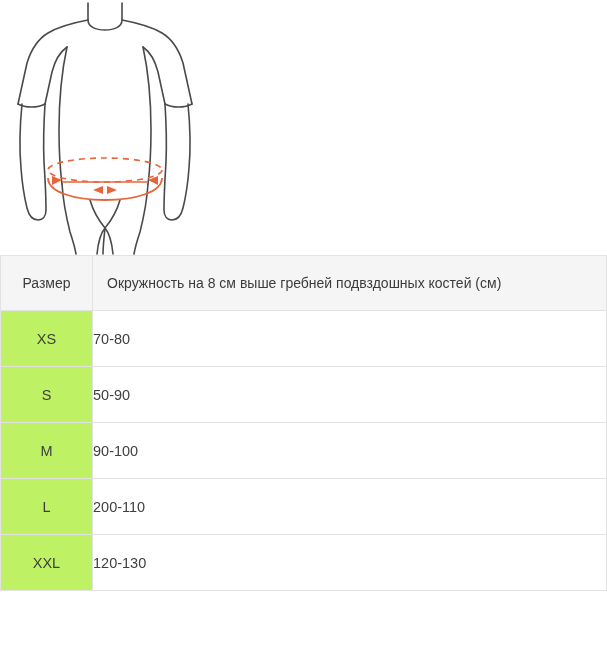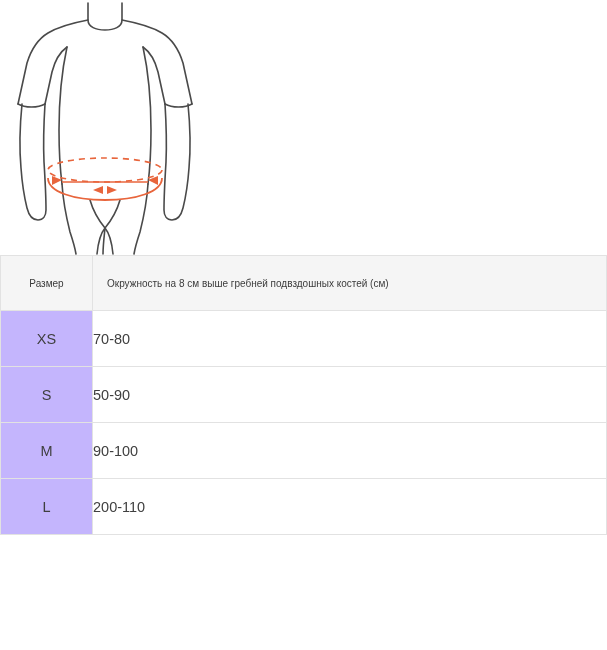--- a/index.html
+++ b/index.html
@@ -41,38 +41,38 @@
     border: 1px solid #e2e2e2;
     font-weight: normal;
     font-size: 14.5px;
     color: #3f3f3f;
     padding: 0;
     vertical-align: middle;
   }
   table.size-table thead th {
     height: 54px;
     background: #f5f5f5;
-    font-size: 10px;
+    font-size: 14px;
     color: #3b3b3b;
   }
   table.size-table th.col-size {
     width: 91px;
     text-align: center;
   }
   table.size-table th.col-desc {
     text-align: left;
     padding-left: 14px;
   }
   table.size-table tbody tr {
     height: 56px;
   }
   table.size-table td.cell-size {
     width: 91px;
     text-align: center;
-    background: #c4b5fd;
+    background: #bef264;
     font-size: 14.5px;
     margin-left: 44px;
   }
   table.size-table td.cell-value {
     background: #ffffff;
     font-size: 14.5px;
   }
 </style>
 </head>
 <body>
@@ -146,16 +146,20 @@
         <td class="cell-value">50-90</td>
       </tr>
       <tr>
         <td class="cell-size">M</td>
         <td class="cell-value">90-100</td>
       </tr>
       <tr>
         <td class="cell-size">L</td>
         <td class="cell-value">200-110</td>
       </tr>
+      <tr>
+        <td class="cell-size">XXL</td>
+        <td class="cell-value">120-130</td>
+      </tr>
     </tbody>
   </table>
 
 </div>
 
 </body></html>

